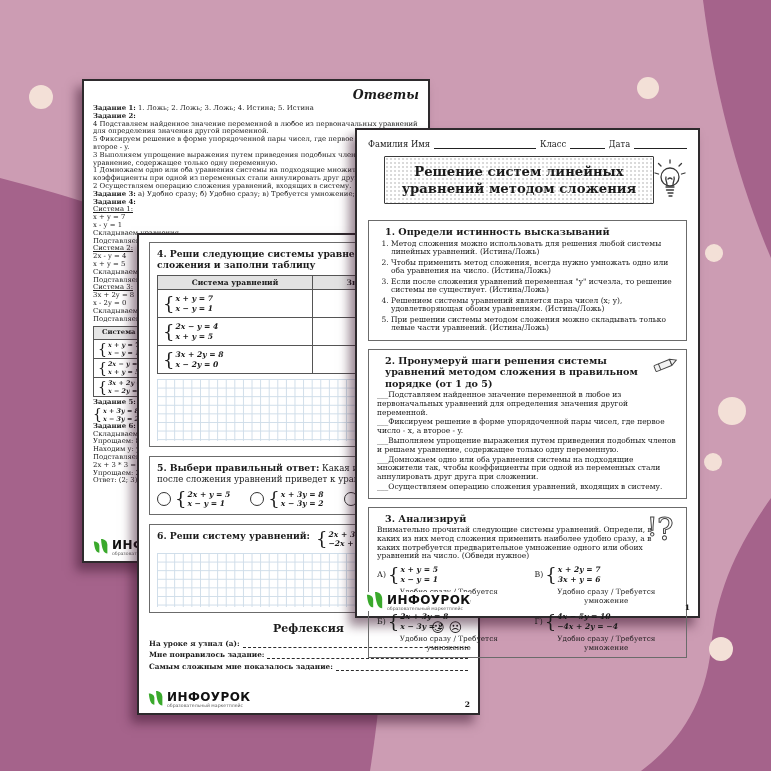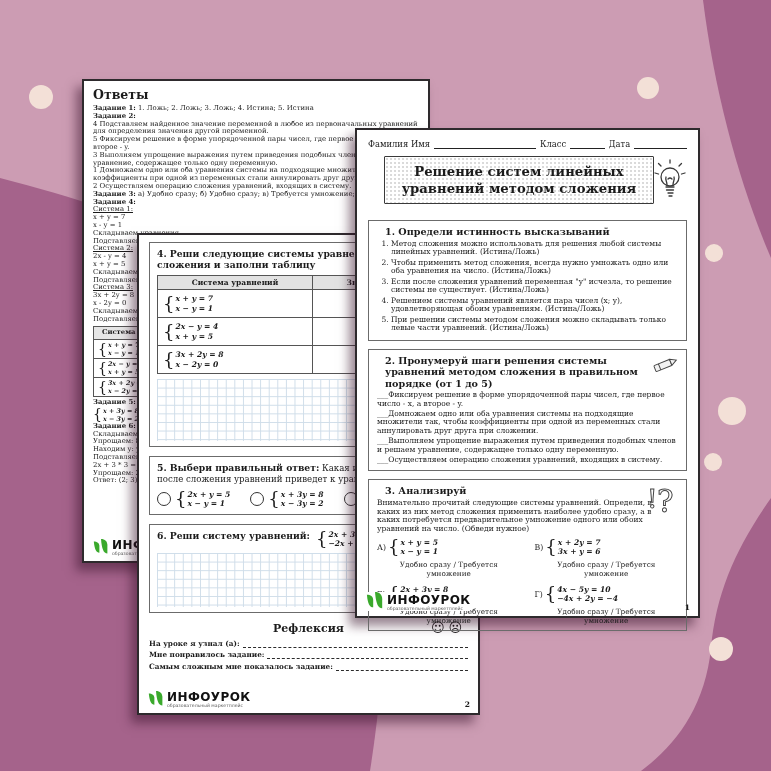--- a/index.html
+++ b/index.html
@@ -5,21 +5,21 @@
   html,body{margin:0;padding:0;}
   #canvas{position:relative;width:771px;height:771px;overflow:hidden;background:#cc9cb3;}
   #bgsvg{position:absolute;left:0;top:0;z-index:0;}
   .page{position:absolute;background:#fff;border:2px solid #2e2a2d;box-sizing:border-box;
         box-shadow:-6px 8px 10px rgba(54,16,40,.5);font-family:"DejaVu Serif",serif;color:#1b1b1b;}
   .page-ans{left:82px;top:79px;width:348px;height:484px;padding:5px 9px;z-index:2;}
   .page-mid{left:137px;top:233px;width:343px;height:482px;padding:7px 10px;z-index:3;}
   .page-main{left:355px;top:128px;width:345px;height:490px;padding:9px 11px;z-index:4;}
 
   
-  .ans-title{font-size:12.5px;font-weight:bold;text-align:left;margin:1px 0 3px;}
+  .ans-title{font-size:12.5px;font-weight:bold;text-align:right;margin:1px 0 3px;font-style:italic;}
   .ans-body{font-size:6.9px;line-height:1.13;}
   .ans-body p{margin:0;}
   .lbl{font-weight:bold;}
   .u{text-decoration:underline;}
   .mini-tbl{border-collapse:collapse;margin:3px 0 2px;}
   .mini-tbl th{background:#e6e6e6;border:1px solid #555;font-size:6.8px;padding:2px 8px;white-space:nowrap;}
   .mini-tbl td{border:1px solid #555;padding:1px 4px;}
   .sys{display:inline-flex;align-items:center;}
   .sys .br{font-weight:400;line-height:.9;margin-right:1px;}
   .eqs{display:flex;flex-direction:column;line-height:1.25;white-space:nowrap;}
@@ -358,23 +358,24 @@
       <div class="corner-ico">
         <svg width="30" height="22" viewBox="0 0 30 22" fill="#f2f2f2" stroke="#444" stroke-width="1">
           <g transform="rotate(-22 15 11)">
             <rect x="3" y="8" width="17" height="6.5" rx="1"></rect>
             <path d="M20 8 L26 11.2 L20 14.5 Z"></path>
             <line x1="8" y1="8" x2="8" y2="14.5"></line>
           </g>
         </svg>
       </div>
       <div class="steps">
+        <p>___Подставляем найденное значение переменной в любое из первоначальных уравнений для определения значения другой переменной.</p>
         <p>___Фиксируем решение в форме упорядоченной пары чисел, где первое число - x, а второе - y.</p>
+        <p>___Выполняем упрощение выражения путем приведения подобных членов и решаем уравнение, содержащее только одну переменную.</p>
         <p>___Домножаем одно или оба уравнения системы на подходящие множители так, чтобы коэффициенты при одной из переменных стали аннулировать друг друга при сложении.</p>
-        <p>___Выполняем упрощение выражения путем приведения подобных членов и решаем уравнение, содержащее только одну переменную.</p>
         <p>___Осуществляем операцию сложения уравнений, входящих в систему.</p>
       </div>
     </div>
 
     <div class="mbox">
       <div class="mh">3. Анализируй</div>
       <div class="corner-ico">
         <svg width="36" height="36" viewBox="0 0 36 36">
           <text x="2" y="25" font-family="DejaVu Serif, serif" font-size="26" fill="#ffffff" stroke="#444" stroke-width="1">!</text>
           <text x="12" y="29" font-family="DejaVu Serif, serif" font-size="31" fill="#ffffff" stroke="#444" stroke-width="1">?</text>

